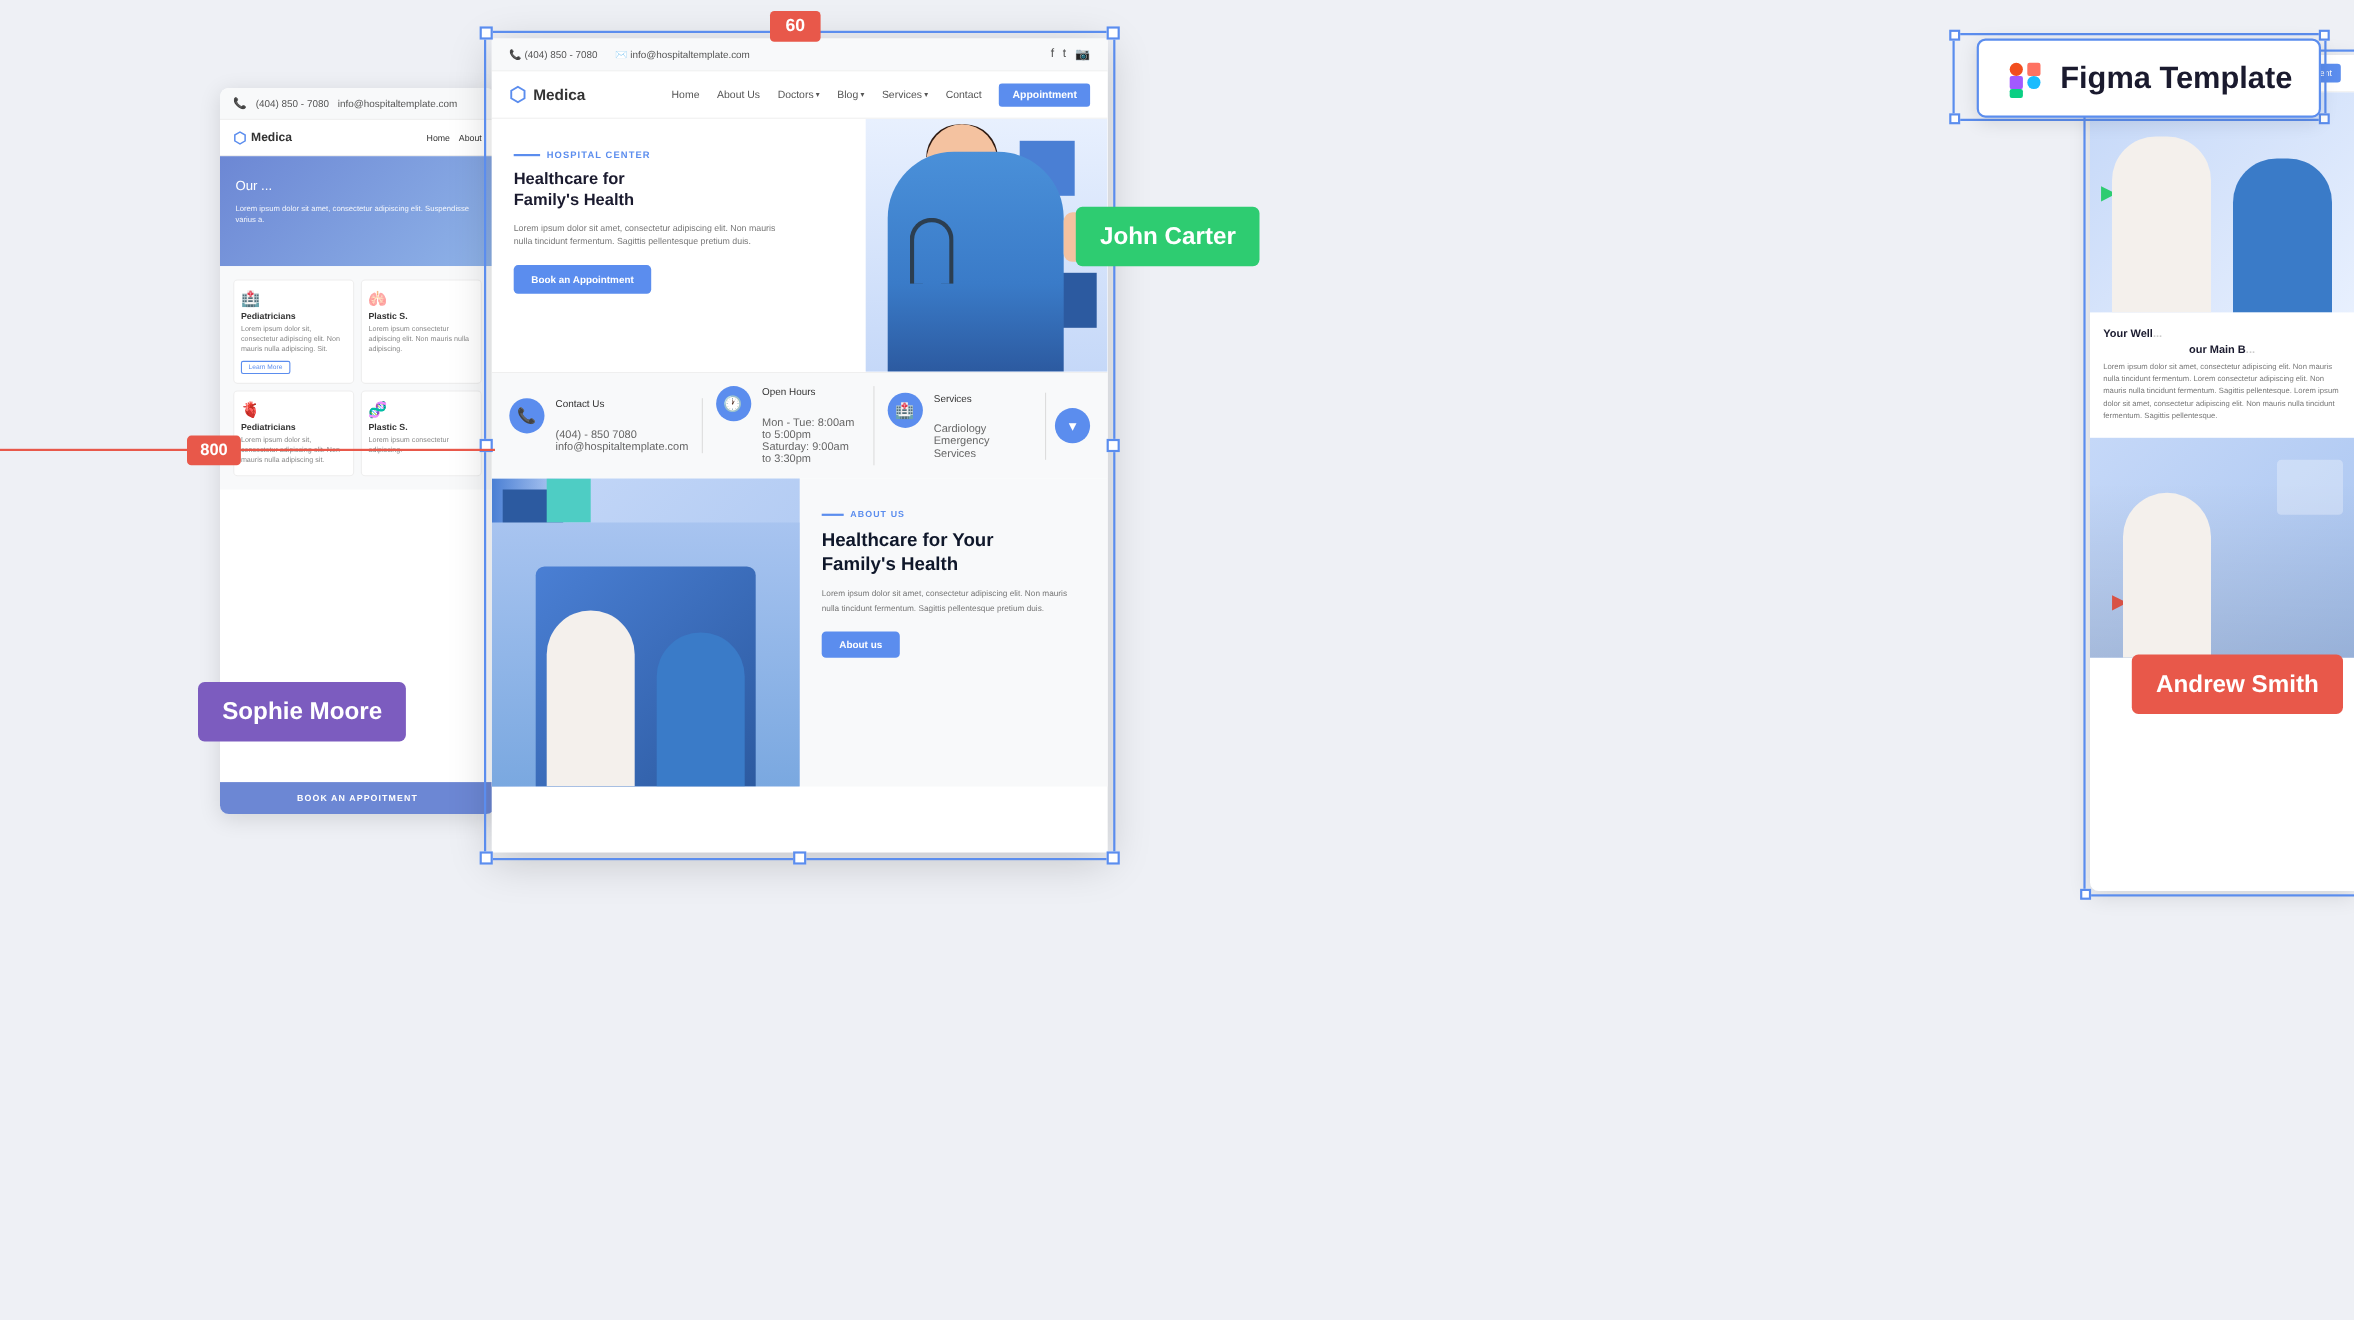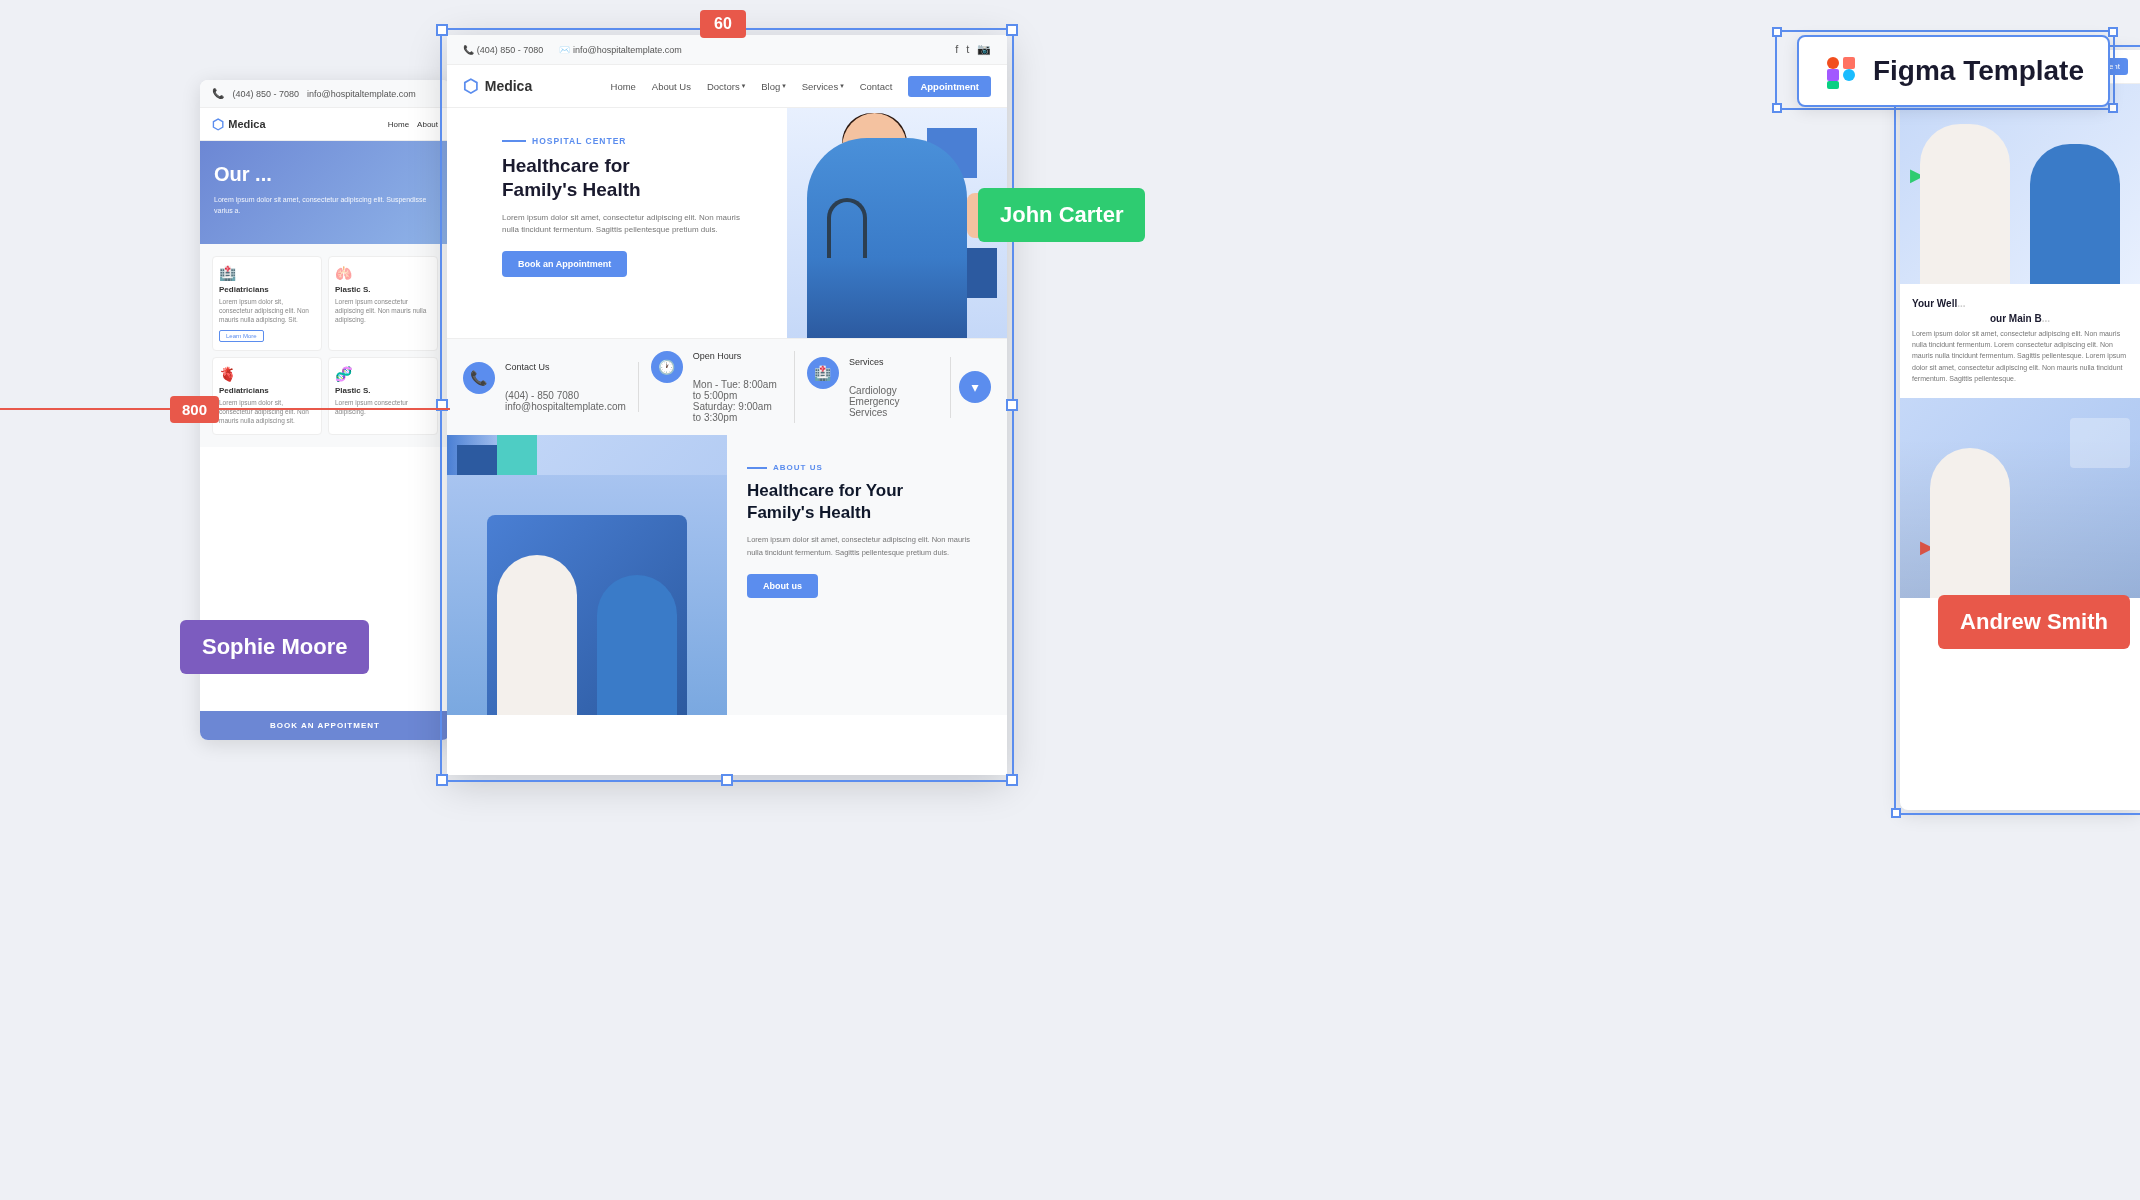--- a/index.html
+++ b/index.html
@@ -59,21 +59,21 @@
       display: flex; gap: 8px; margin-left: auto;
       font-size: 8px; color: #333;
     }
     .left-card-hero {
       background: linear-gradient(135deg, #6c87d4 0%, #8fb3e8 100%);
       padding: 20px 14px 16px;
       color: #fff;
       min-height: 100px;
     }
     .left-card-hero-title {
-      font-size: 20px; font-weight: 700; line-height: 1.3;
+      font-size: 12px; font-weight: 400; line-height: 1.3;
       margin-bottom: 8px;
     }
     .left-card-hero-sub { font-size: 7px; line-height: 1.5; opacity: 0.9; margin-bottom: 12px; }
 
     .left-card-section {
       padding: 12px;
       background: #f8f9fa;
     }
     .service-cards {
       display: grid; grid-template-columns: 1fr 1fr; gap: 6px;
@@ -241,34 +241,33 @@
     .nav-dropdown { display: flex; align-items: center; gap: 2px; }
     .dropdown-arrow { font-size: 7px; }
 
     
     .main-hero {
       display: flex;
       background: #fff;
       min-height: 230px;
       position: relative;
       overflow: hidden;
-      padding-left: 35px;
     }
     .main-hero-content {
       padding: 28px 20px 20px;
       flex: 1;
       z-index: 2;
     }
     .hero-label {
       display: flex; align-items: center; gap: 6px;
       font-size: 8.5px; color: #5b8dee; font-weight: 700;
       letter-spacing: 1px; text-transform: uppercase; margin-bottom: 8px;
     }
     .hero-label-line { width: 24px; height: 2px; background: #5b8dee; }
-    .hero-title { font-size: 19px; font-weight: 800; color: #1a1a2e; line-height: 1.25; margin-bottom: 10px; }
+    .hero-title { font-size: 15px; font-weight: 800; color: #1a1a2e; line-height: 1.25; margin-bottom: 10px; }
     .hero-desc { font-size: 8px; color: #777; line-height: 1.6; margin-bottom: 14px; max-width: 240px; }
     .hero-appt-btn {
       background: #5b8dee;
       color: #fff;
       padding: 8px 16px;
       border-radius: 4px;
       font-size: 9px;
       font-weight: 600;
       display: inline-block;
     }

